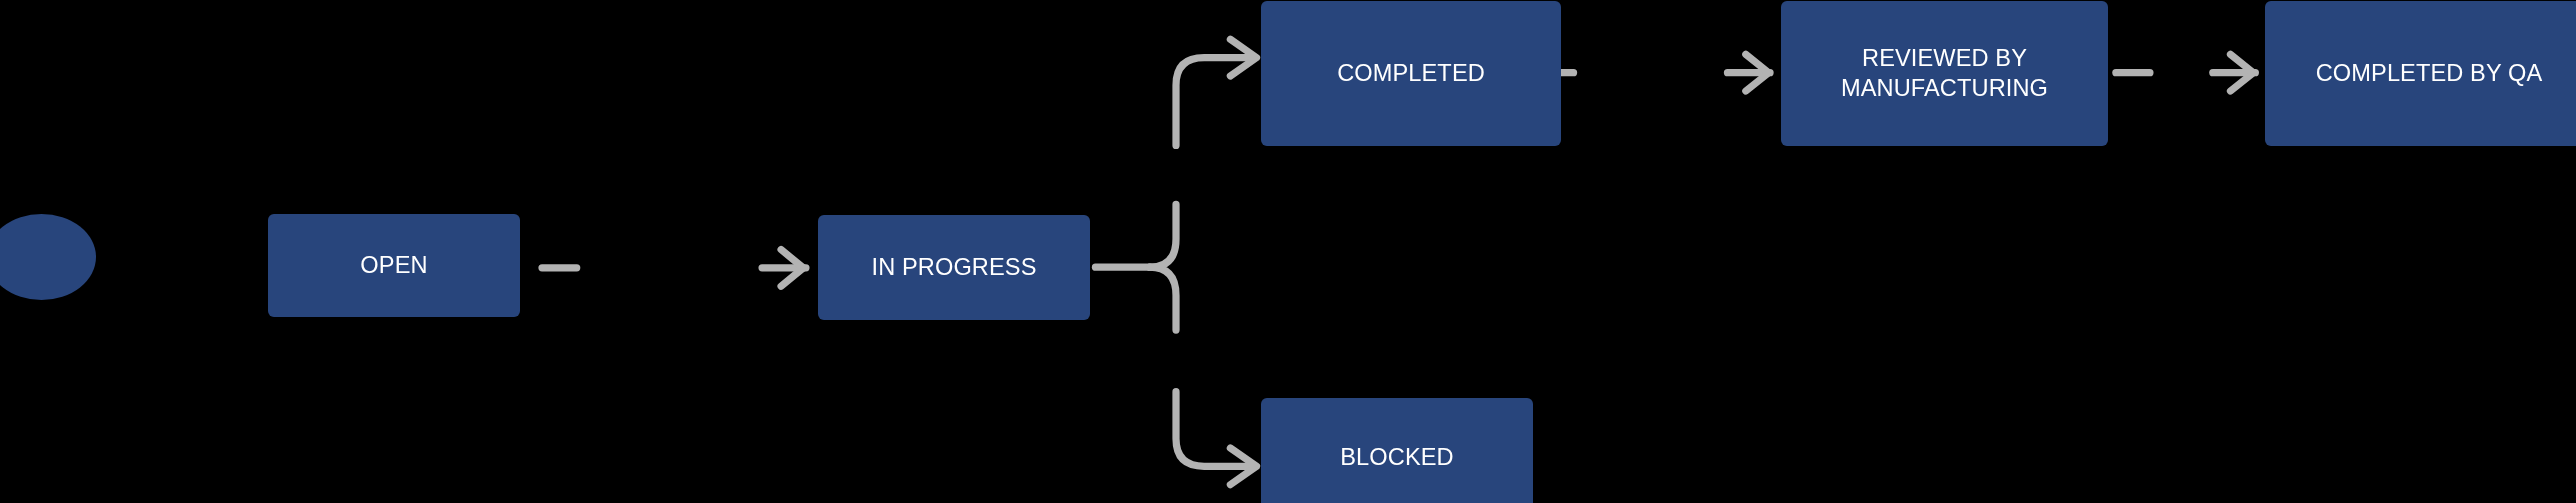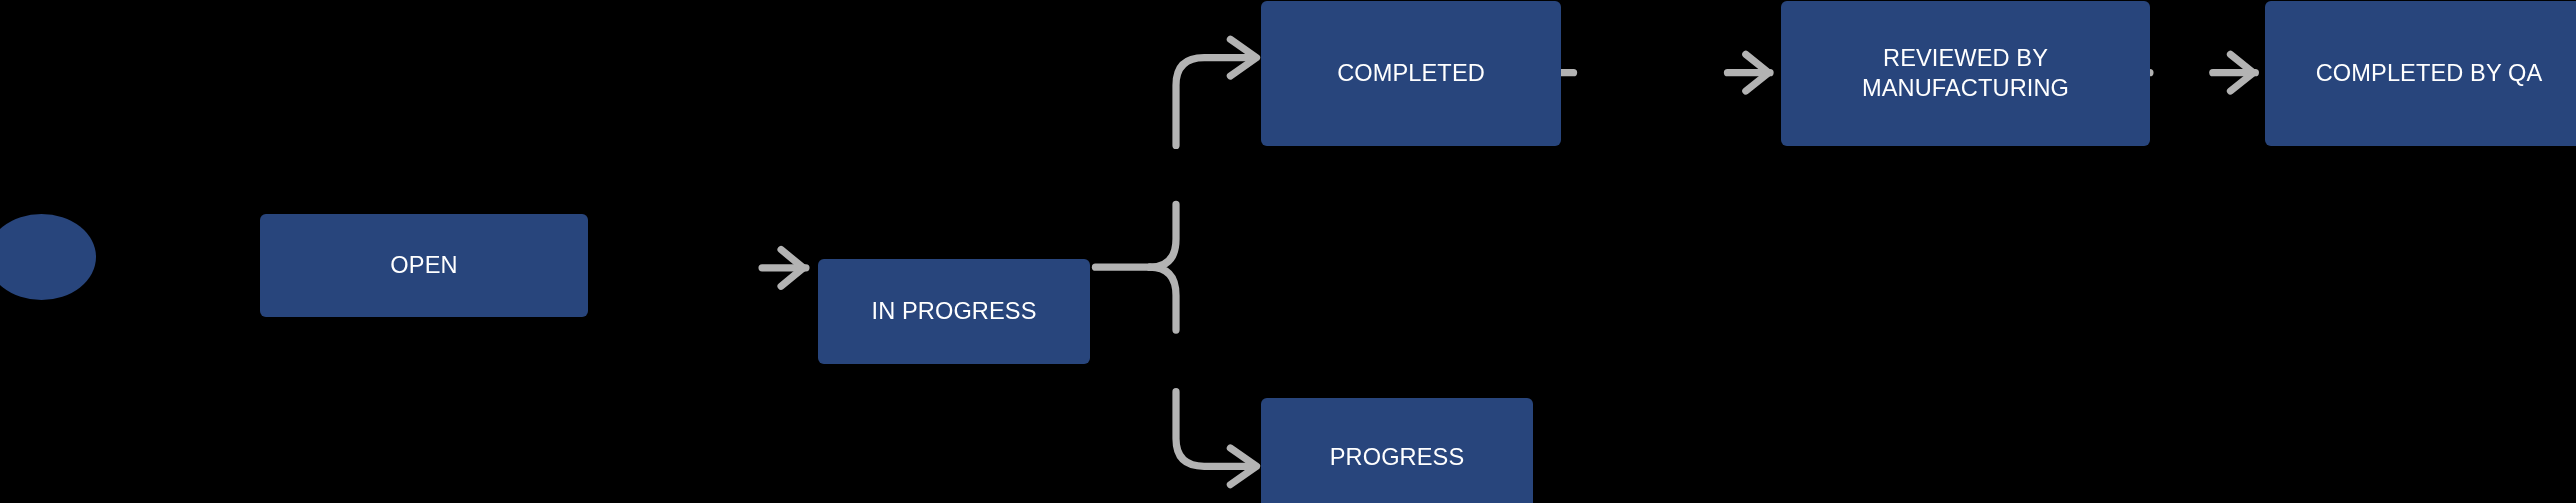--- a/index.html
+++ b/index.html
@@ -54,25 +54,25 @@
   
   #node-start {
     position: absolute;
     left: -13px;
     top: 214px;
     width: 109px;
     height: 86px;
     background: #28457C;
     border-radius: 50%;
   }
-  #node-open       { left: 260px;  top: 214px; width: 328px; height: 103px; }
-  #node-inprogress { left: 818px; top: 215px; width: 272px; height: 105px; margin-top: 44px; }
+  #node-open       { left: 268px;  top: 214px; width: 252px; height: 103px; }
+  #node-inprogress { left: 818px; top: 215px; width: 272px; height: 105px; }
   #node-completed  { left: 1261px; top: 0.7px;   width: 300px; height: 145px; }
   #node-blocked    { left: 1261px; top: 398px; width: 272px; height: 118px; }
-  #node-review-mfg { left: 1781px; top: 0.7px;   width: 369px; height: 145px; }
+  #node-review-mfg { left: 1781px; top: 0.7px;   width: 327px; height: 145px; }
   #node-review-qa  { left: 2265px; top: 0.7px;   width: 328px; height: 145px; }
 </style>
 </head>
 <body>
 
 <div id="diagram-canvas">
 
   <svg id="connector-layer" viewBox="0 0 3932 768" width="2576" height="503" xmlns="http://www.w3.org/2000/svg" aria-hidden="true">
 
     <g>
@@ -121,21 +121,21 @@
 
   <div id="node-inprogress" class="state-node">
     <span class="state-label">IN PROGRESS</span>
   </div>
 
   <div id="node-completed" class="state-node">
     <span class="state-label">COMPLETED</span>
   </div>
 
   <div id="node-blocked" class="state-node">
-    <span class="state-label">PROGRESS</span>
+    <span class="state-label">BLOCKED</span>
   </div>
 
   <div id="node-review-mfg" class="state-node">
     <span class="state-label">REVIEWED BY
 MANUFACTURING</span>
   </div>
 
   <div id="node-review-qa" class="state-node">
     <span class="state-label">COMPLETED BY QA</span>
   </div>

